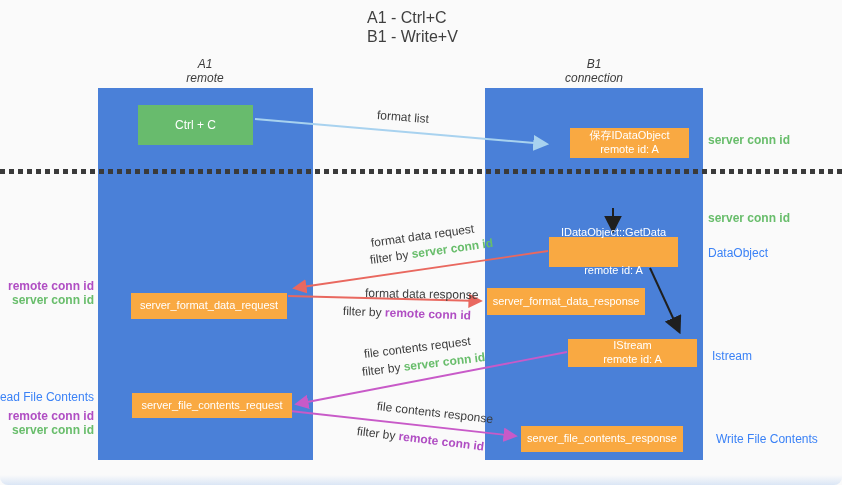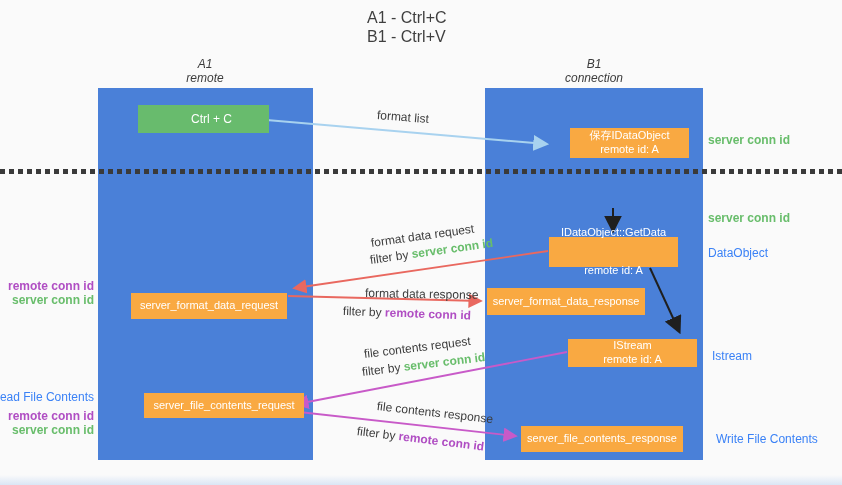--- a/index.html
+++ b/index.html
@@ -1,17 +1,17 @@
 <!DOCTYPE html>
 <html><head>
 <meta charset="utf-8">
 <style>
   html,body{margin:0;padding:0;background:#fafafa;}
   .stage{position:relative;width:842px;height:485px;overflow:hidden;
-         font-family:"Liberation Sans",sans-serif;color:#3c3c3c;background:#fafafa;}
+         font-family:"Liberation Sans",sans-serif;color:#3c3c3c;background:#fafafa;border-radius:8px;}
   .abs{position:absolute;}
   .title-block{left:367px;top:8px;font-size:16px;line-height:19px;color:#3f3f3f;}
   .lane{background:#4a80d8;}
   .lane-header{font-size:12px;line-height:14px;text-align:center;color:#3c3c3c;font-style:italic;}
   .node{display:flex;flex-direction:column;align-items:center;justify-content:center;
         color:#fff;text-align:center;line-height:1.25;}
   .node-green{background:#68bb6d;font-size:12px;}
   .node-orange{background:#f9a942;font-size:11px;}
   .elabel{position:absolute;font-size:12px;white-space:nowrap;color:#3c3c3c;transform-origin:left center;}
   .annot{position:absolute;font-size:12px;white-space:nowrap;}
@@ -24,21 +24,21 @@
                background:linear-gradient(to bottom,rgba(180,205,240,0),rgba(180,205,240,0.45));}
   svg{position:absolute;left:0;top:0;pointer-events:none;}
 </style>
 </head>
 <body>
 
 <div class="stage">
 
   <div class="abs title-block">
     <div>A1 - Ctrl+C</div>
-    <div>B1 - Ctrl+V</div>
+    <div>B1 - Write+V</div>
   </div>
 
   <div class="abs lane-header" style="left:155px;top:57px;width:100px;">
     <div>A1</div>
     <div>remote</div>
   </div>
   <div class="abs lane-header" style="left:544px;top:57px;width:100px;">
     <div>B1</div>
     <div>connection</div>
   </div>
@@ -65,21 +65,21 @@
     </defs>
     <line x1="255" y1="119" x2="546" y2="144" stroke="#a8d2ef" stroke-width="2" marker-end="url(#m-blue)"></line>
     <line x1="613" y1="208" x2="613" y2="230" stroke="#1f1f1f" stroke-width="2" marker-end="url(#m-blk)"></line>
     <line x1="650" y1="268" x2="679" y2="331" stroke="#1f1f1f" stroke-width="2" marker-end="url(#m-blk)"></line>
     <line x1="548" y1="251" x2="295" y2="288" stroke="#e9685f" stroke-width="1.8" marker-end="url(#m-red)"></line>
     <line x1="288" y1="296" x2="480" y2="301" stroke="#e9685f" stroke-width="1.8" marker-end="url(#m-red)"></line>
     <line x1="567" y1="352" x2="297" y2="404" stroke="#c85ac8" stroke-width="1.8" marker-end="url(#m-mag)"></line>
     <line x1="290" y1="411" x2="515" y2="436" stroke="#c85ac8" stroke-width="1.8" marker-end="url(#m-mag)"></line>
   </svg>
 
-  <div class="abs node node-green" style="left:138px;top:105px;width:115px;height:28px;padding-left:16px;">
+  <div class="abs node node-green" style="left:138px;top:105px;width:115px;height:40px;">
     <div>Ctrl + C</div>
   </div>
 
   <div class="abs node node-orange" style="left:570px;top:128px;width:119px;height:30px;">
     <div>保存IDataObject</div>
     <div>remote id: A</div>
   </div>
 
 
   <div class="abs node node-orange" style="left:549px;top:237px;width:129px;height:30px;gap:24px;">
@@ -93,21 +93,21 @@
 
   <div class="abs node node-orange" style="left:487px;top:288px;width:158px;height:27px;">
     <div>server_format_data_response</div>
   </div>
 
   <div class="abs node node-orange" style="left:568px;top:339px;width:129px;height:28px;">
     <div>IStream</div>
     <div>remote id: A</div>
   </div>
 
-  <div class="abs node node-orange" style="left:144px;top:393px;width:160px;height:25px;">
+  <div class="abs node node-orange" style="left:132px;top:393px;width:160px;height:25px;">
     <div>server_file_contents_request</div>
   </div>
 
   <div class="abs node node-orange" style="left:521px;top:426px;width:162px;height:26px;">
     <div>server_file_contents_response</div>
   </div>
 
   <div class="elabel" style="left:377px;top:108px;transform:rotate(4.5deg);">
     <span>format list</span>
   </div>

